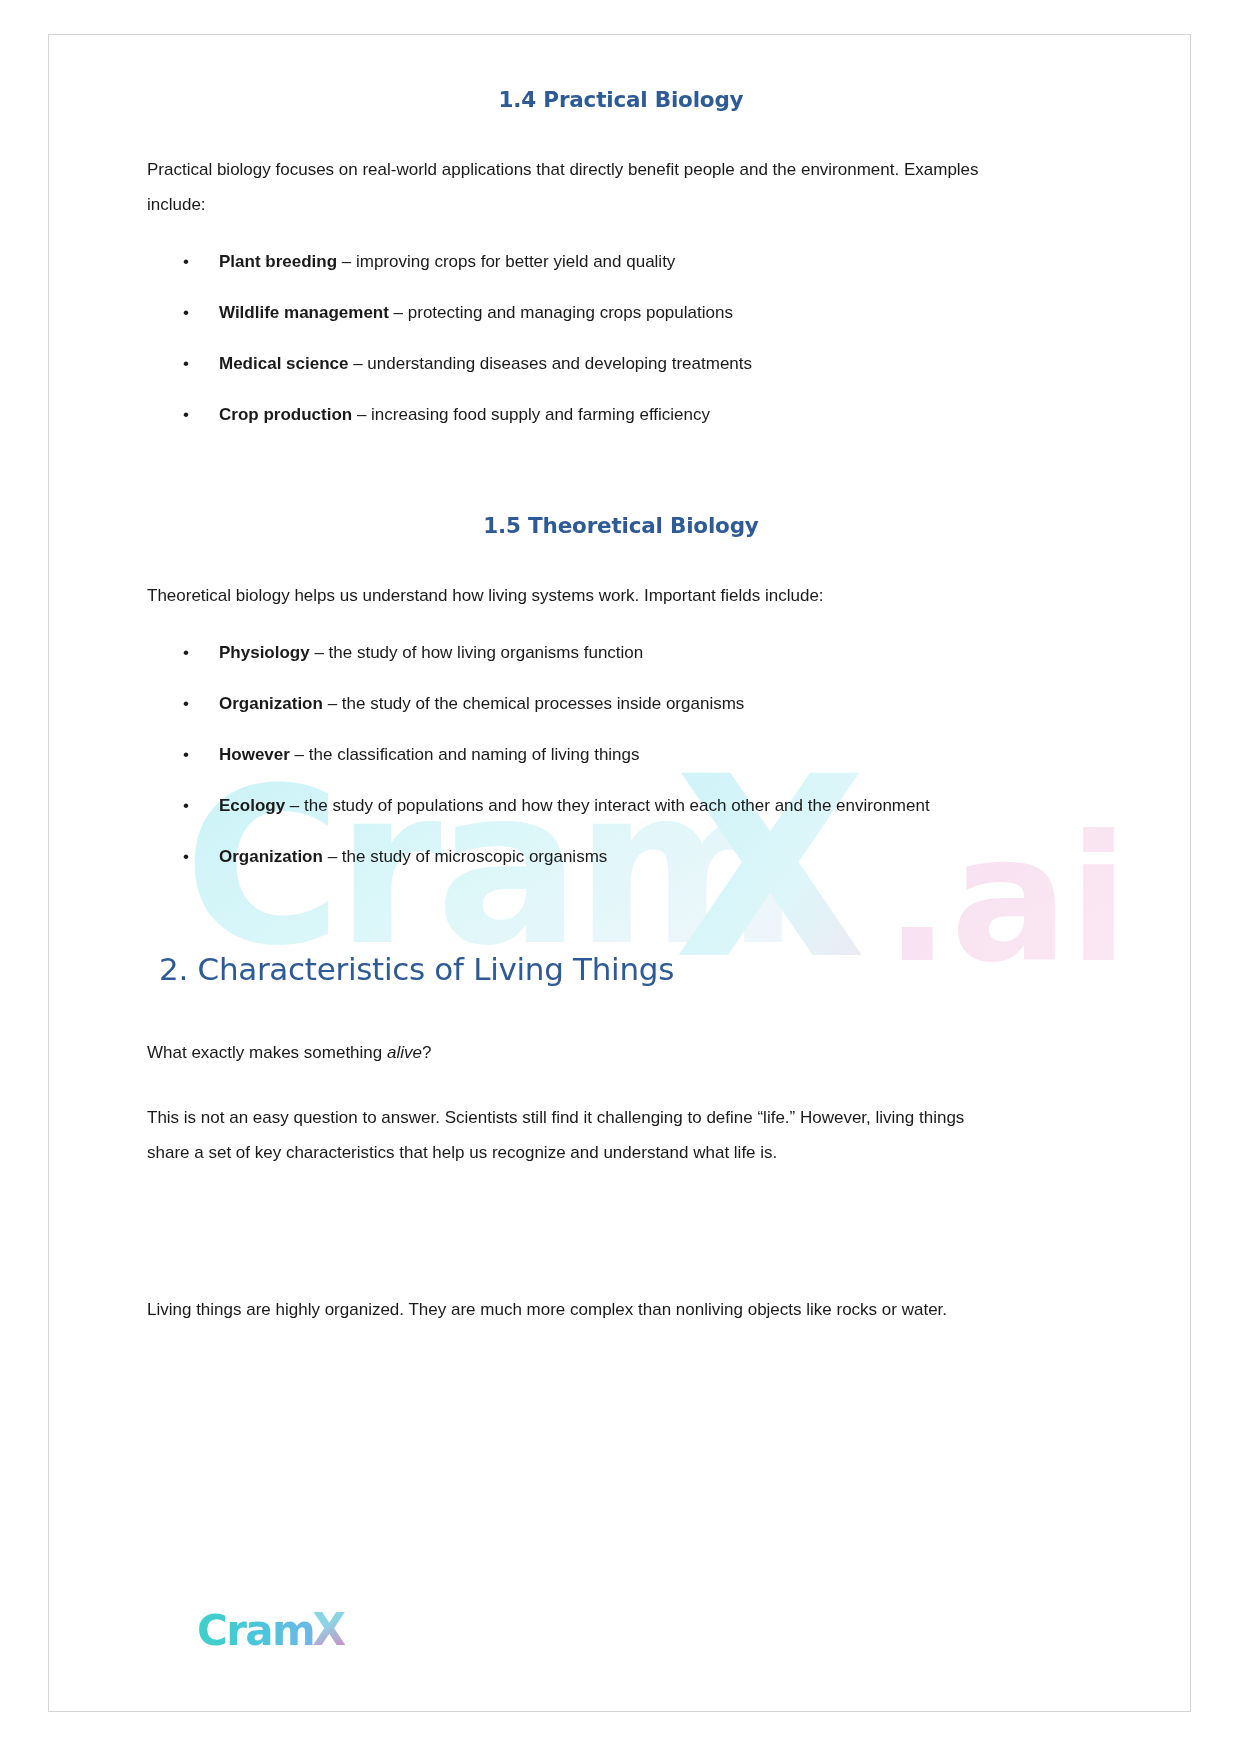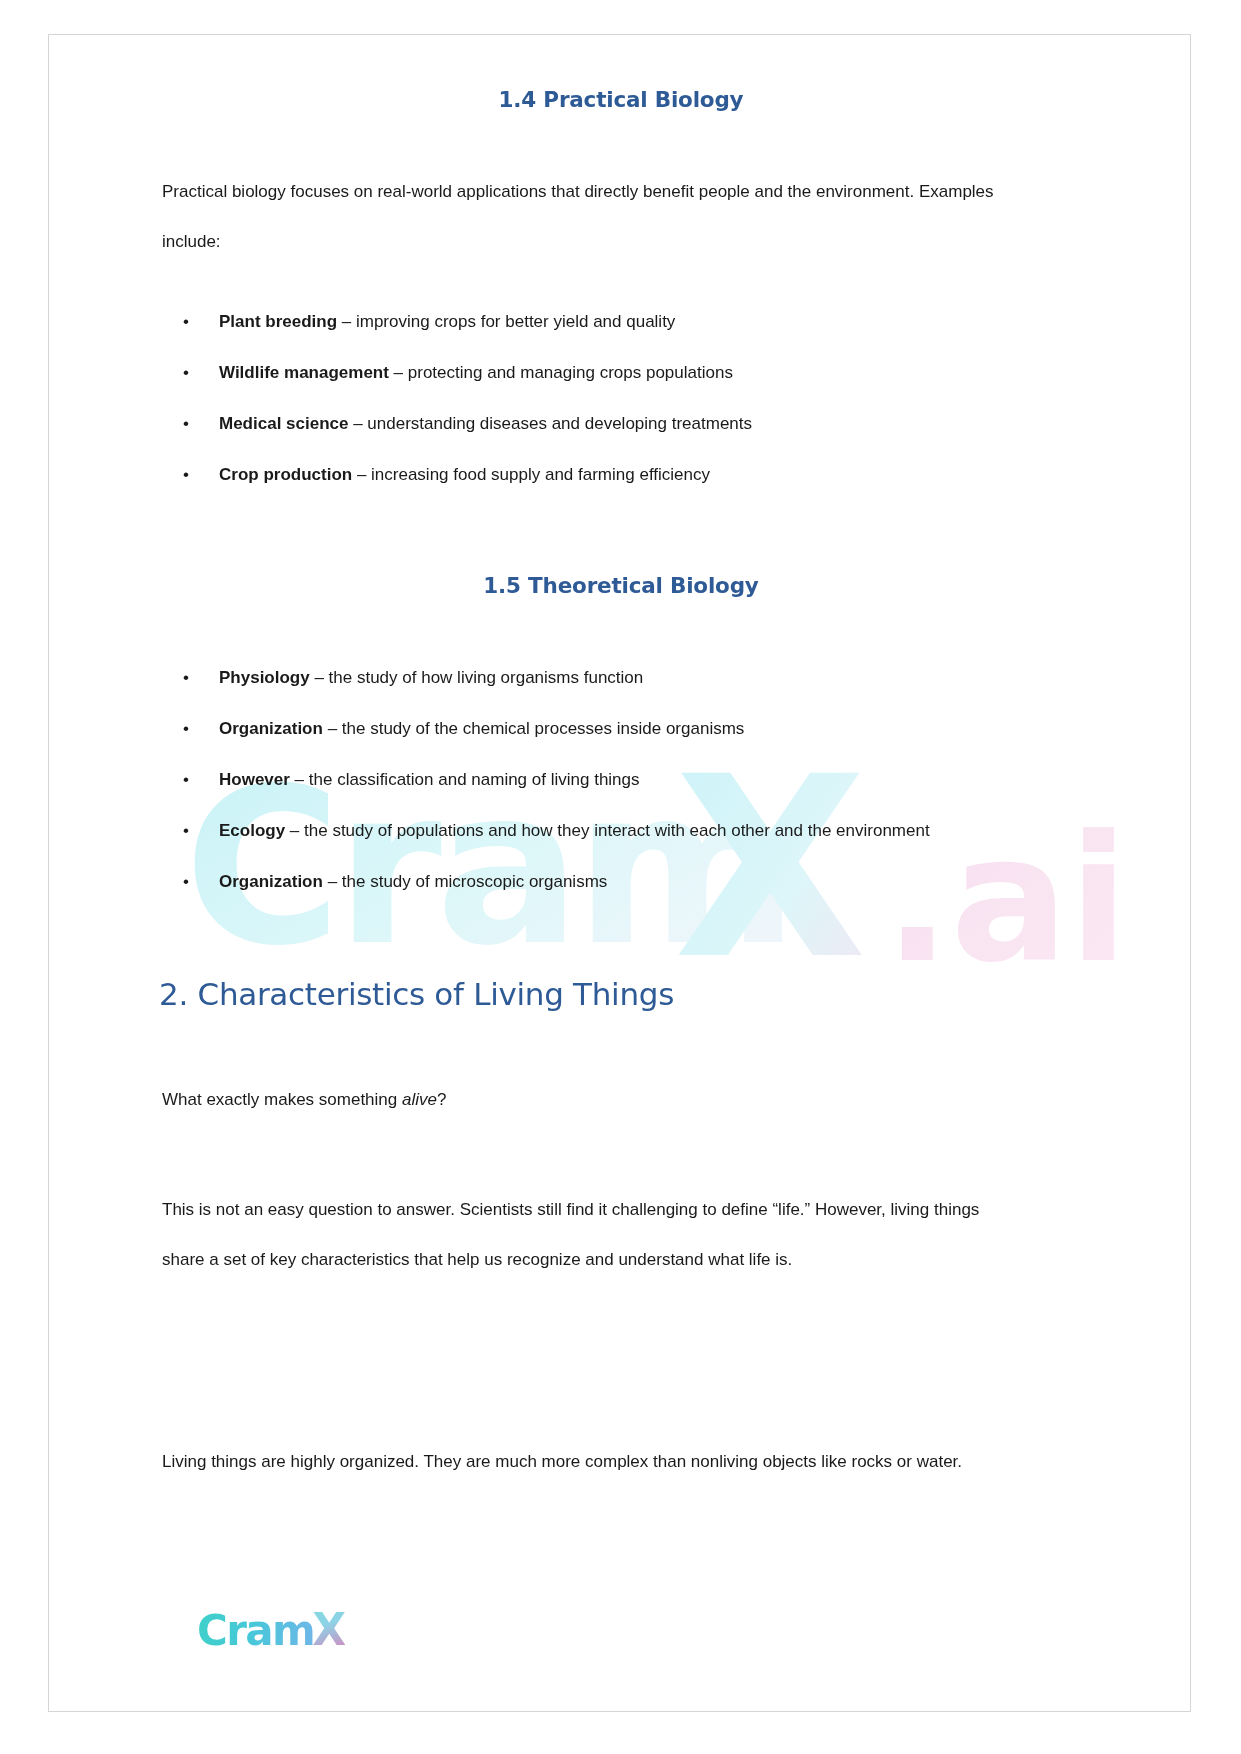--- a/index.html
+++ b/index.html
@@ -68,23 +68,23 @@
     font-family: "DejaVu Sans", sans-serif;
     font-size: 31px;
     font-weight: normal;
     color: #2E5A96;
     margin: 12px;
     letter-spacing: -0.3px;
   }
 
   p.body {
     font-size: 17px;
-    line-height: 50px;
+    line-height: 35px;
     color: #1a1a1a;
-    margin: 15px;
+    margin: 0;
     max-width: 845px;
   }
 
   ul.bullets {
     list-style: none;
     margin: 0;
     padding: 0;
   }
   ul.bullets > li {
     position: relative;
@@ -195,20 +195,21 @@
       </li>
       <li>
         <span class="dot">•</span><span class="term">Crop production</span><span> – increasing food supply and farming efficiency</span>
       </li>
     </ul>
 
     <div class="sp-5"></div>
 
     <h2 class="sec">1.5 Theoretical Biology</h2>
     <div class="sp-2"></div>
+    <p class="body">Theoretical biology helps us understand how living systems work. Important fields include:</p>
     <div class="sp-4"></div>
     <ul class="bullets">
       <li>
         <span class="dot">•</span><span class="term">Physiology</span><span> – the study of how living organisms function</span>
       </li>
       <li>
         <span class="dot">•</span><span class="term">Organization</span><span> – the study of the chemical processes inside organisms</span>
       </li>
       <li>
         <span class="dot">•</span><span class="term">However</span><span> – the classification and naming of living things</span>

